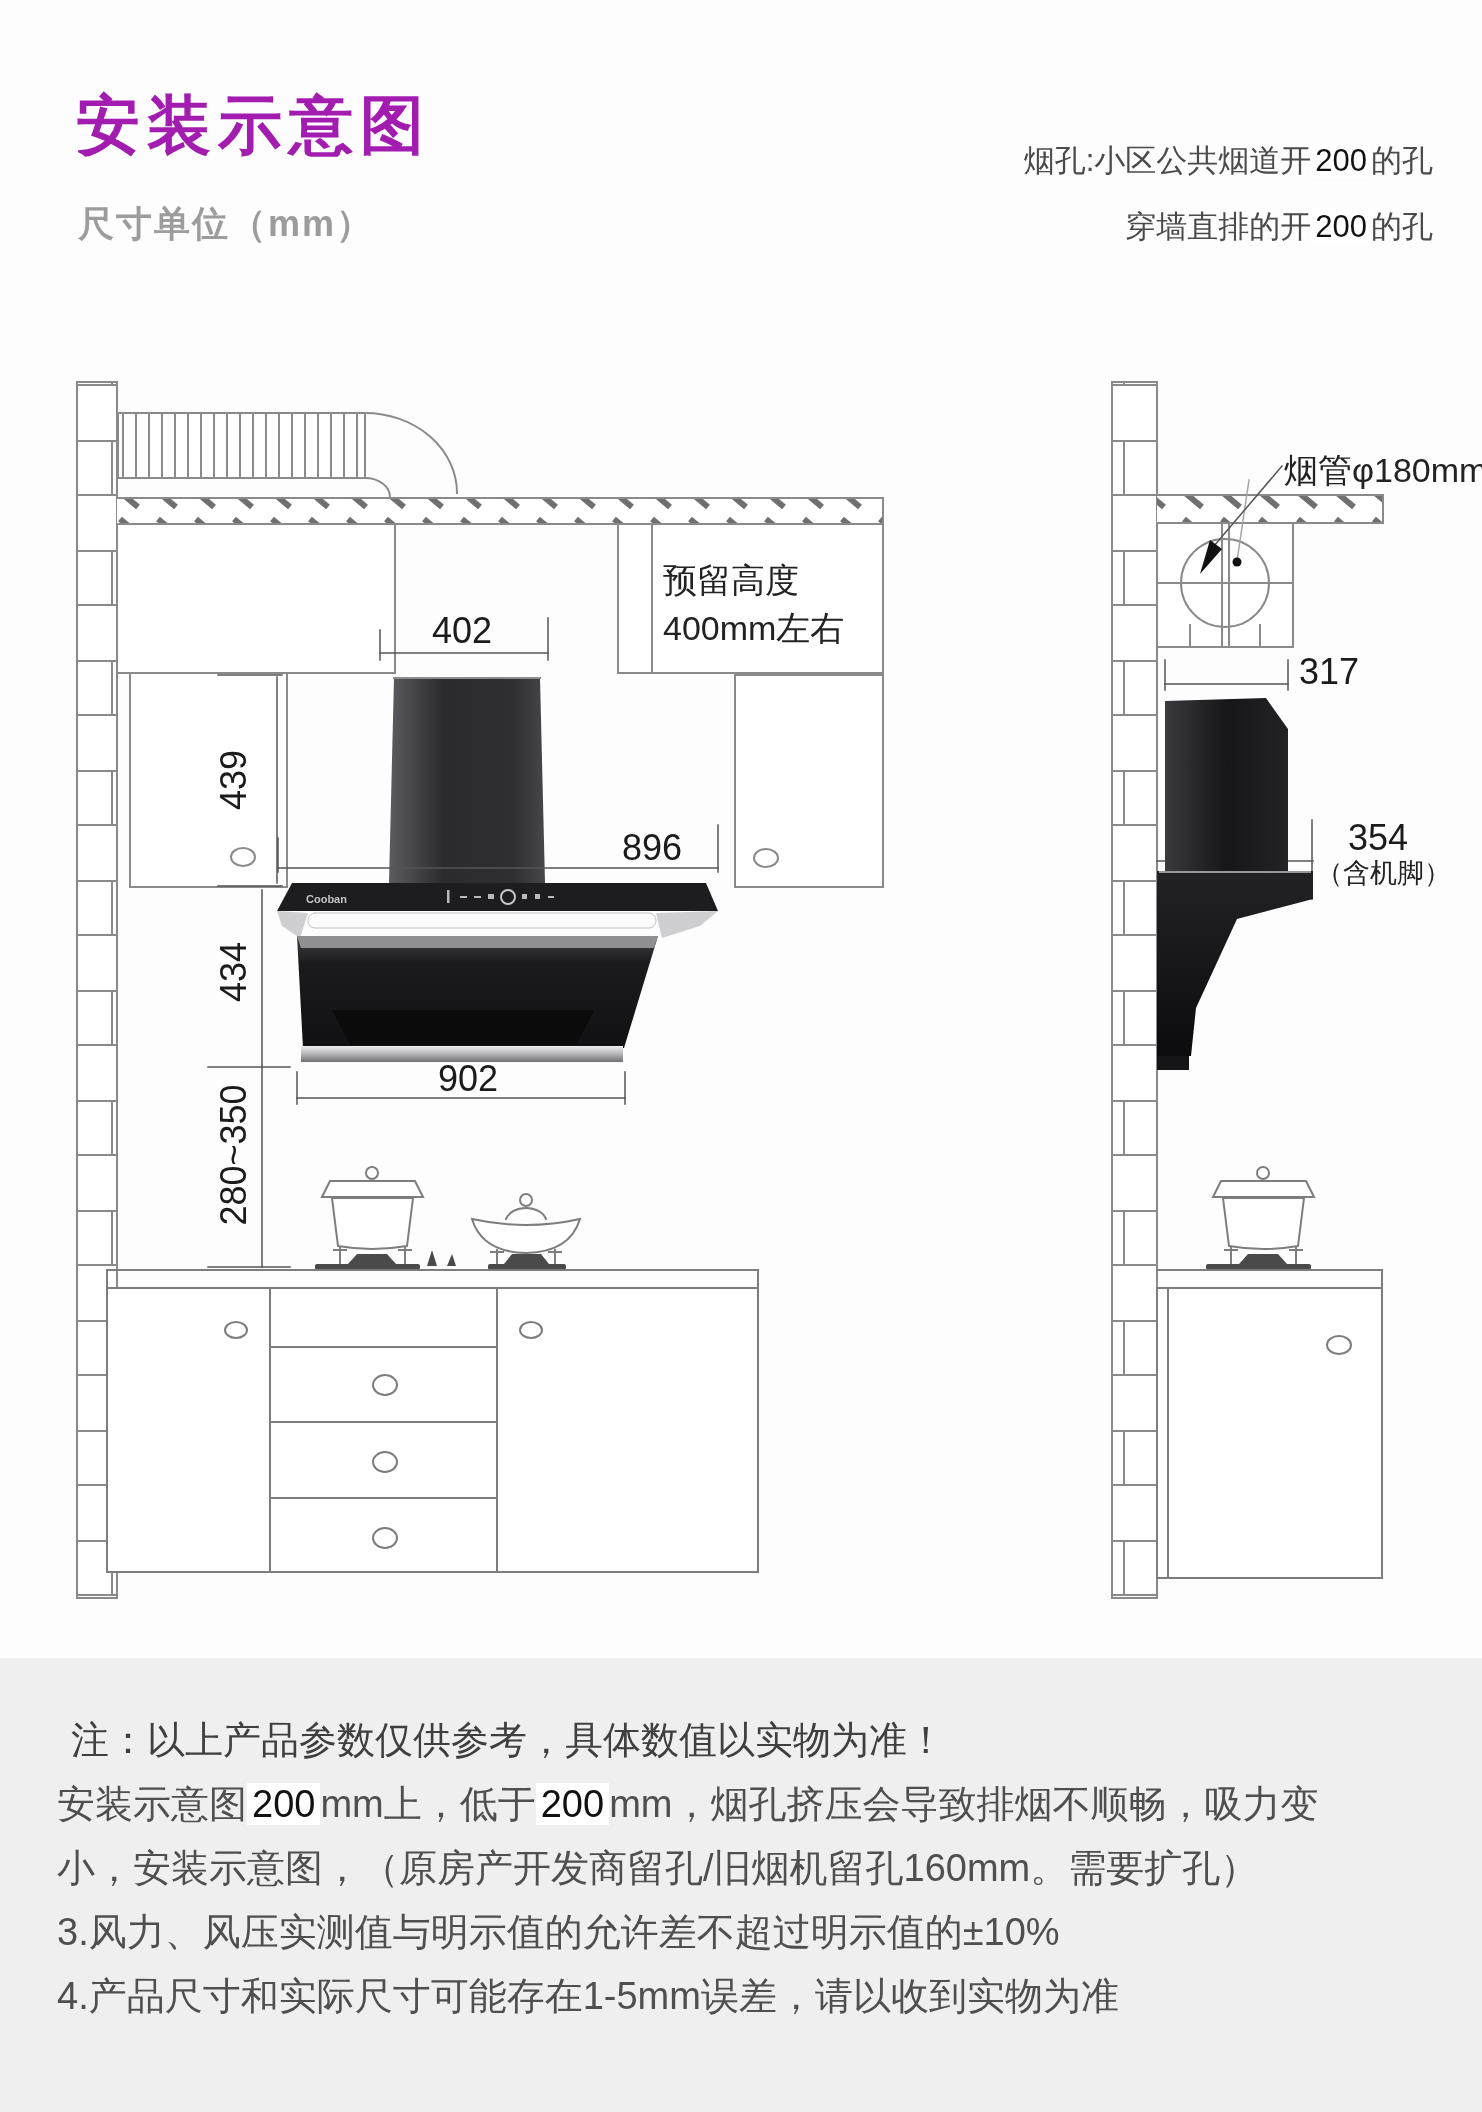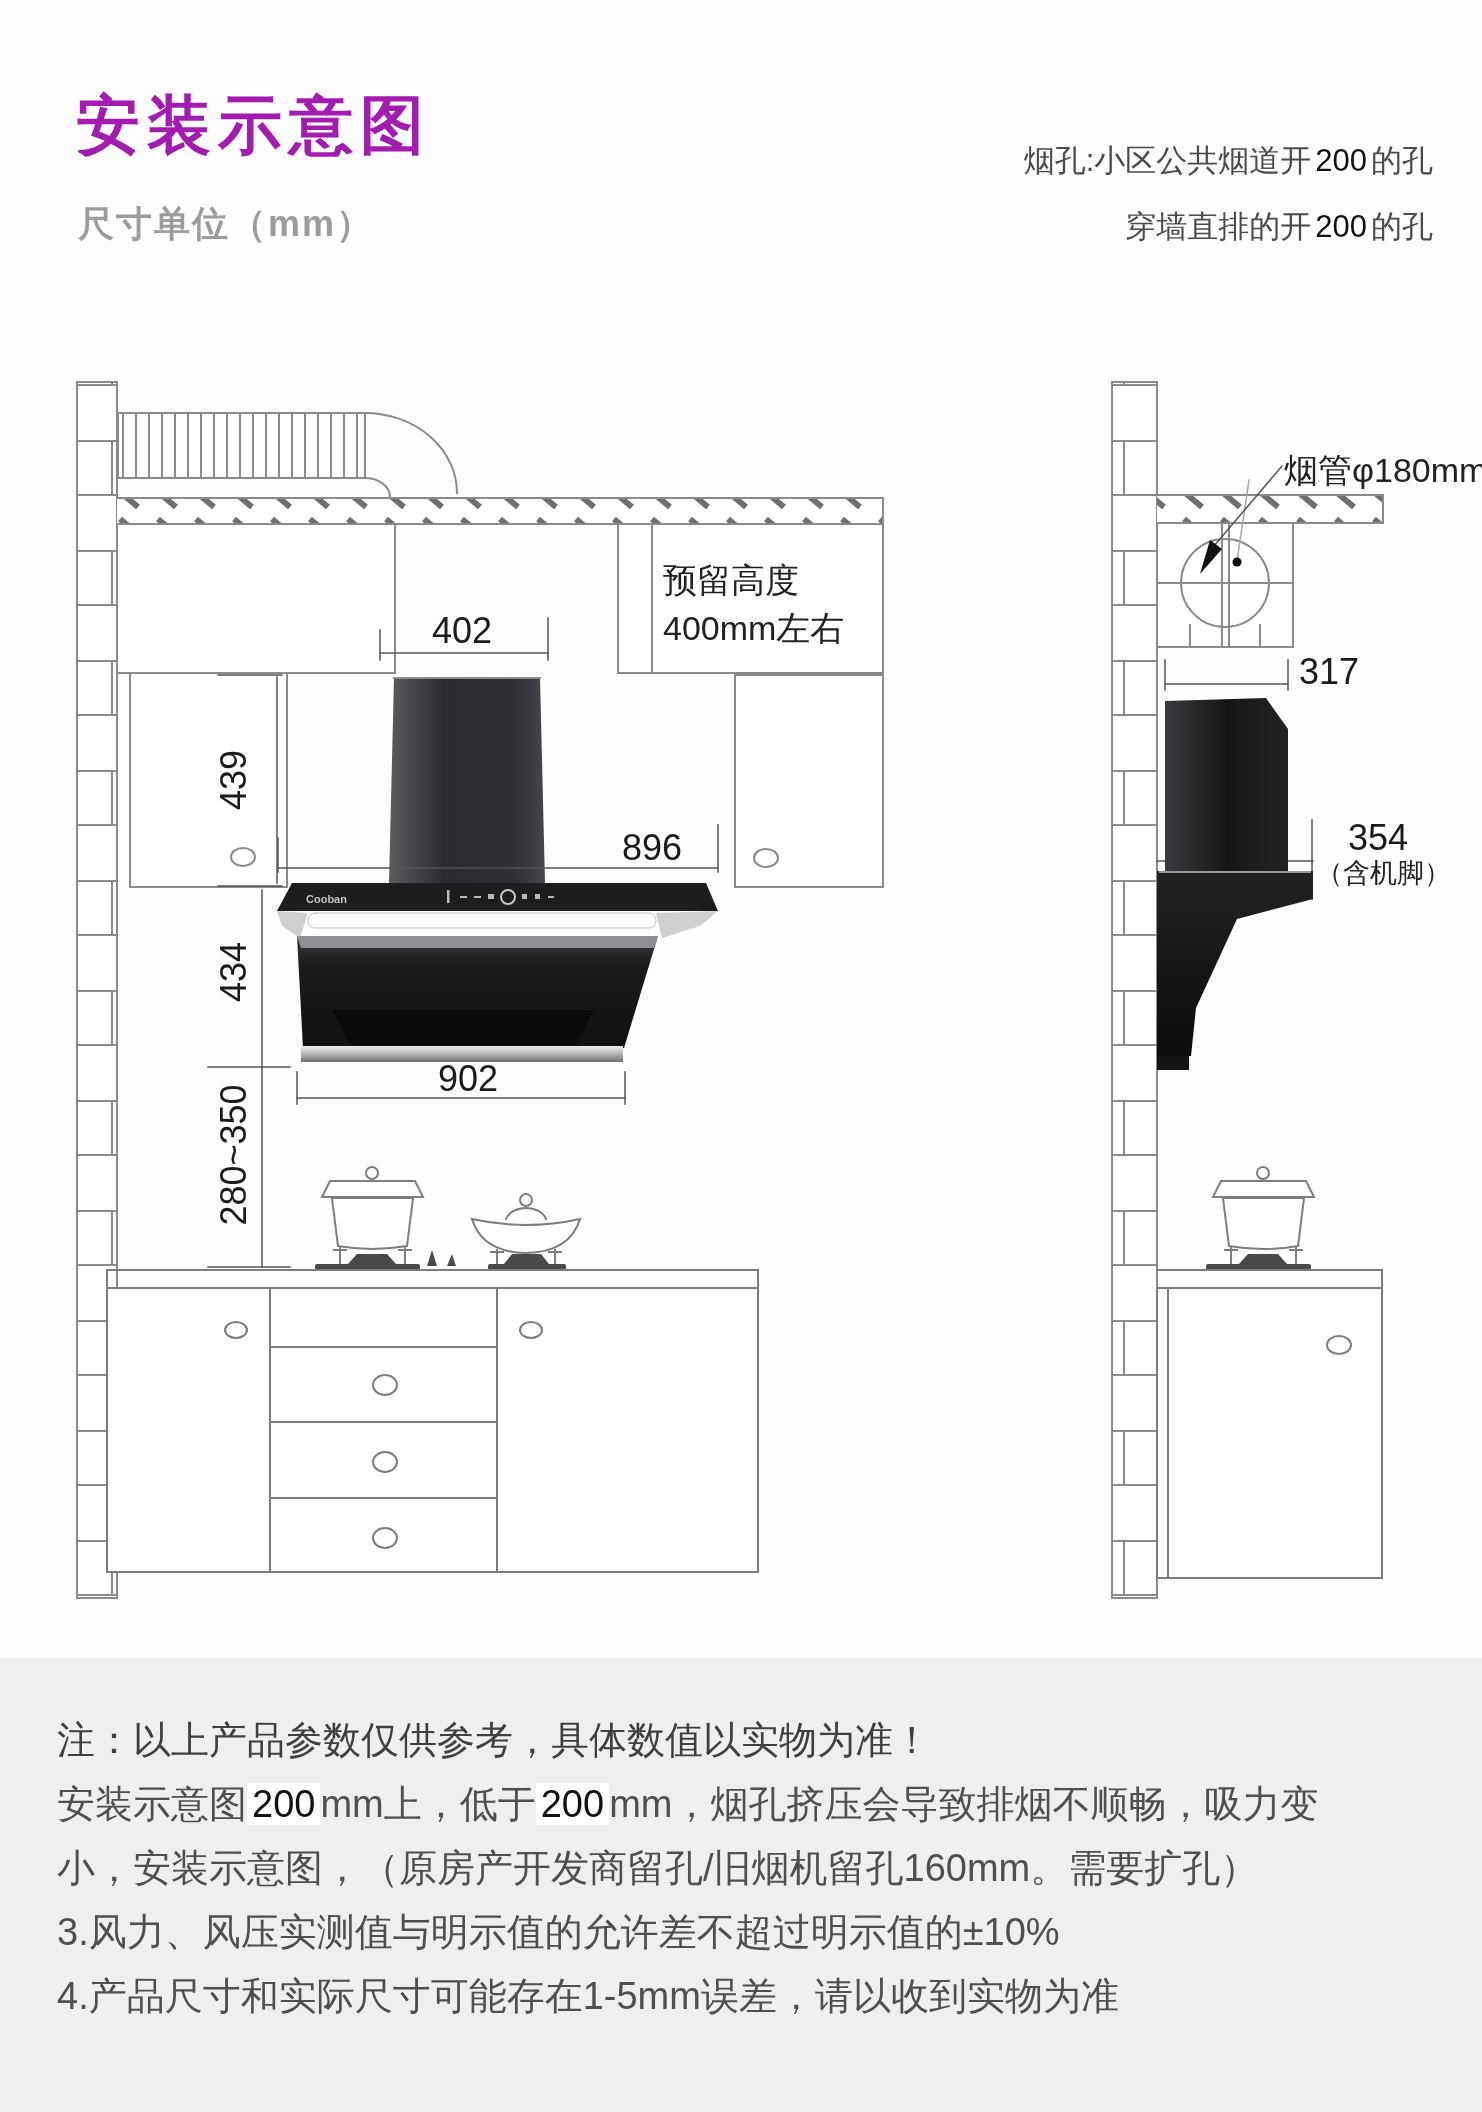--- a/index.html
+++ b/index.html
@@ -5,21 +5,21 @@
   html,body{margin:0;padding:0;}
   body{font-family:"Liberation Sans", sans-serif;}
   .page{position:relative;width:1482px;height:2112px;background:#fdfdfd;overflow:hidden;}
   .title{position:absolute;left:76px;top:82px;font-size:64px;font-weight:700;color:#a21caf;letter-spacing:7px;}
   .subtitle{position:absolute;left:78px;top:200px;font-size:36px;color:#9c9c9c;letter-spacing:2px;font-weight:bold;}
   .right-note{position:absolute;right:49px;top:128px;text-align:right;font-size:31px;color:#4a4a4a;line-height:66px;white-space:nowrap;}
   .right-note .num{color:#111;background:#fff;padding:0 4px;}
   .diagram-svg{position:absolute;left:0;top:0;}
   .notes{position:absolute;left:0;top:1658px;width:1482px;height:454px;background:#efeff0;box-sizing:border-box;padding:50px 0 0 57px;}
   .notes p{margin:0;font-size:38px;line-height:64px;color:#4f4f4f;white-space:nowrap;}
-  .notes p.first{color:#3f3f3f;}
+  .notes p.first{color:#3f3f3f;margin-left:14px;}
   .notes .num{color:#111;background:#fff;padding:0 5px;}
   text{font-family:"Liberation Sans", sans-serif;}
   .dimtxt{font-size:36px;fill:#1b1b1b;font-weight:500;}
   .boxtxt{font-size:34px;fill:#222;}
   .subtxt{font-size:27px;fill:#222;}
 </style>
 </head>
 <body>
 
 <div class="page">

